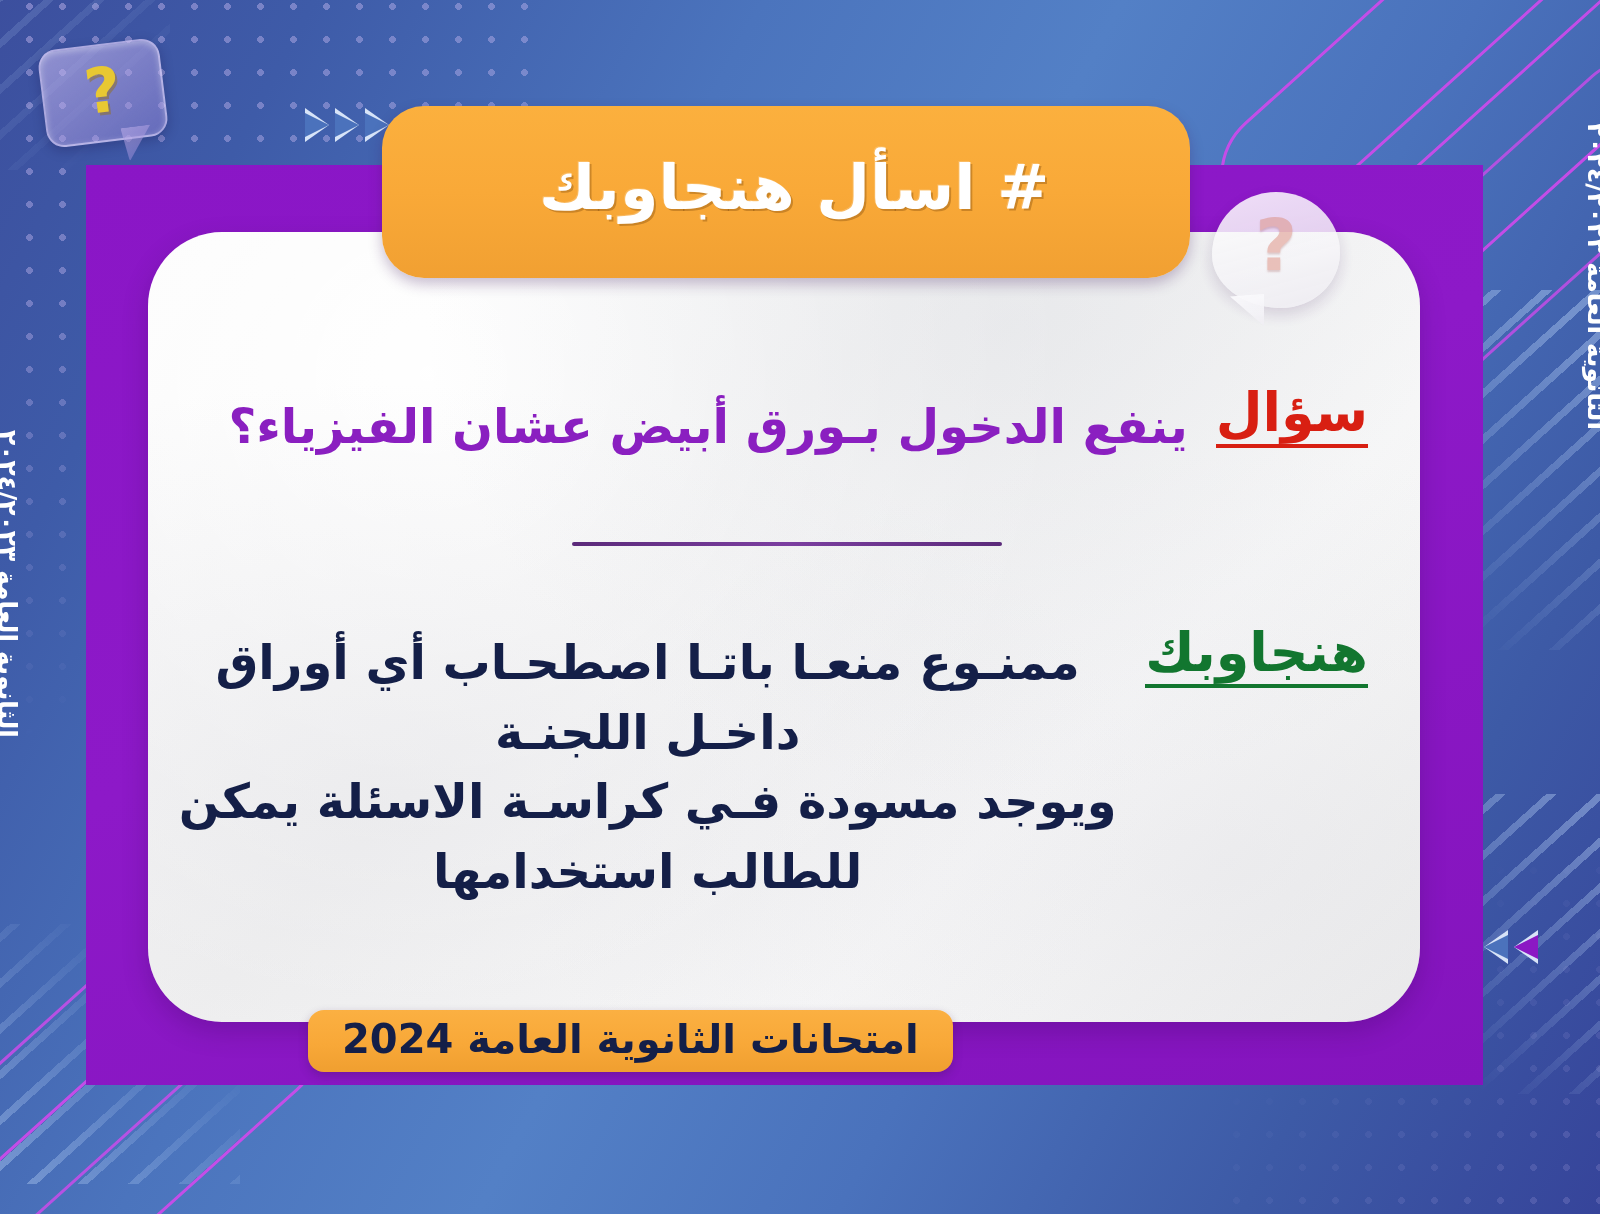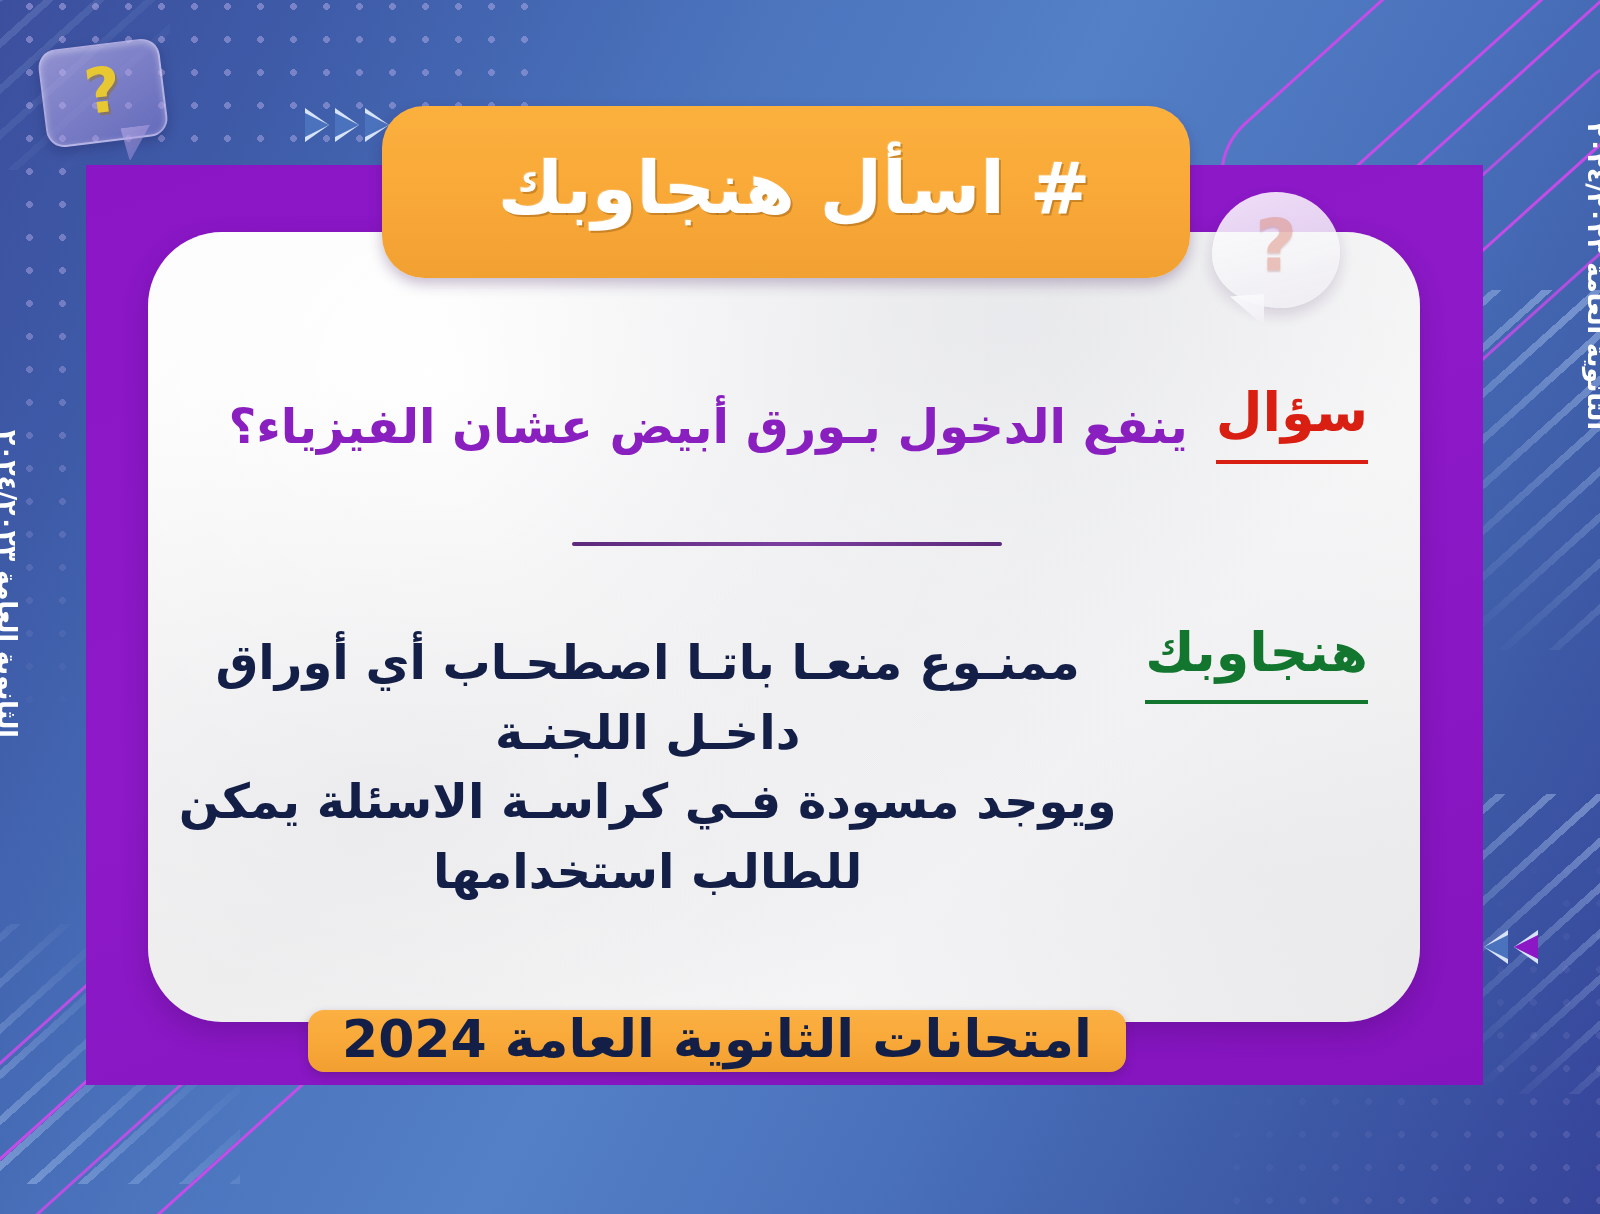--- a/index.html
+++ b/index.html
@@ -186,21 +186,21 @@
     height: 172px;
     border-radius: 42px;
     background: linear-gradient(180deg, #fbb03e 0%, #f9a938 50%, #f1a032 100%);
     box-shadow: 0 6px 14px rgba(60,20,90,0.28);
     display: flex;
     align-items: center;
     justify-content: center;
     z-index: 6;
   }
   #header-pill .title {
-    font-size: 72px;
+    font-size: 62px;
     font-weight: 700;
     color: #ffffff;
     letter-spacing: 1px;
     text-shadow:
        2px 2px 0 rgba(120,70,10,0.35),
       -1px -1px 0 rgba(255,255,255,0.2);
     line-height: 1;
     white-space: nowrap;
     padding-bottom: 8px;
     margin-left: 16px;
@@ -216,21 +216,21 @@
   }
   #q-row { right: 52px; top: 152px; left: 60px; }
   #a-row { right: 52px; top: 392px; left: 30px; }
 
   .qa-label {
     flex: 0 0 auto;
     font-size: 54px;
     font-weight: 700;
     line-height: 1;
     white-space: nowrap;
-    padding-bottom: 20px;
+    padding-bottom: 4px;
     border-bottom: 4px solid currentColor;
     margin-left: 28px;
     margin-top: 2px;
   }
   .qa-label.q { color: #d81f12; }
   .qa-label.a { color: #12762f; }
 
   .qa-text {
     font-size: 48px;
     font-weight: 700;
@@ -261,21 +261,21 @@
     padding: 0 34px;
     border-radius: 16px;
     background: linear-gradient(180deg, #fbb042 0%, #f8a838 55%, #f09f30 100%);
     display: flex;
     align-items: center;
     justify-content: center;
     box-shadow: 0 4px 10px rgba(60,20,90,0.3);
     z-index: 6;
   }
   #bottom-banner .banner-text {
-    font-size: 52px;
+    font-size: 40px;
     font-weight: 700;
     color: #141f48;
     white-space: nowrap;
     line-height: 1;
     padding-bottom: 4px;
   }
 
   
   .side-text {
     position: absolute;

